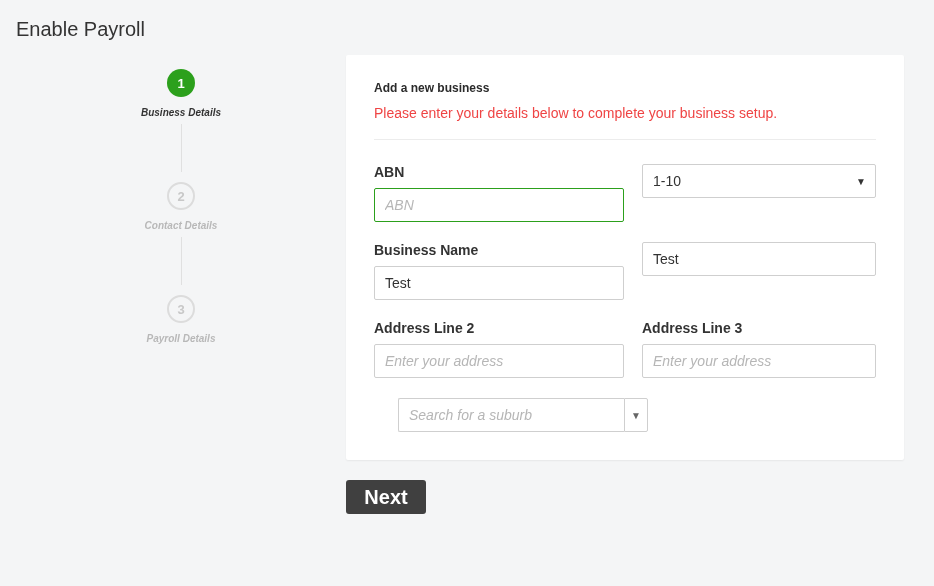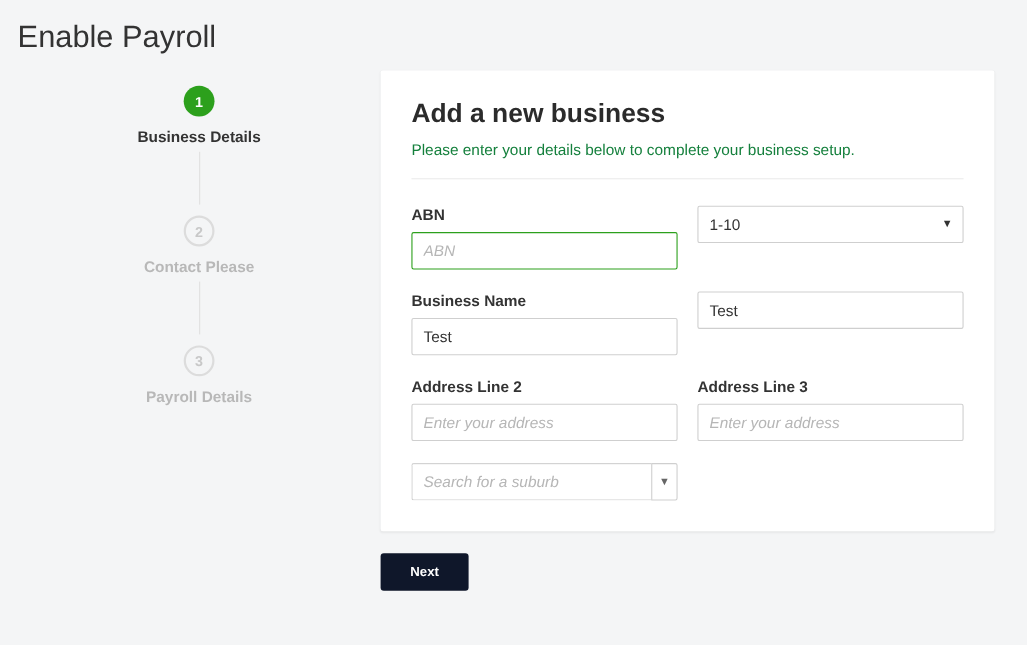--- a/index.html
+++ b/index.html
@@ -8,21 +8,21 @@
       padding: 0;
     }
     body {
       font-family: -apple-system, BlinkMacSystemFont, "Segoe UI", Helvetica, Arial, sans-serif;
       background: #f4f5f6;
       width: 934px;
       height: 586px;
       overflow: hidden;
     }
     .page-title {
-      font-size: 28px;
+      font-size: 20px;
       font-weight: 400;
       color: #333;
       padding: 18px 16px 14px 16px;
     }
     .content-area {
       display: flex;
       padding: 0 16px;
       gap: 0;
     }
     .sidebar {
@@ -50,49 +50,50 @@
       background: #2ca01c;
       color: #fff;
       border: none;
     }
     .step-circle.inactive {
       background: transparent;
       color: #c8c8c8;
       border: 2px solid #dcdcdc;
     }
     .step-label {
-      font-size: 14px;
+      font-size: 10px;
       font-weight: 600;
       text-align: center;
       margin-bottom: 6px;
+      font-style: italic;
     }
     .step-label.active { color: #333; }
     .step-label.inactive { color: #b8b8b8; }
     .step-line {
       width: 1px;
       height: 48px;
       background: #e0e0e0;
       margin-bottom: 10px;
     }
     .main-card {
       background: #fff;
       width: 558px;
       border-radius: 2px;
       box-shadow: 0 1px 2px rgba(0,0,0,0.06);
       padding: 26px 28px 28px 28px;
     }
     .card-title {
-      font-size: 24px;
+      font-size: 12px;
       font-weight: 600;
       color: #2b2b2b;
       margin-bottom: 10px;
     }
     .card-subtitle {
       font-size: 14px;
-      color: #15803d;
+      color: #ef4444;
       margin-bottom: 18px;
     }
     .divider {
       border: none;
       border-top: 1px solid #ececec;
       margin-bottom: 24px;
     }
     .form-grid {
       display: grid;
       grid-template-columns: 1fr 1fr;
@@ -137,20 +138,21 @@
       top: 50%;
       transform: translateY(-50%);
       pointer-events: none;
       font-size: 10px;
       color: #333;
     }
     .combo-wrapper {
       position: relative;
       display: flex;
       width: 100%;
+      margin-left: 24px;
     }
     .combo-input {
       flex: 1;
       height: 34px;
       border: 1px solid #cfcfcf;
       border-right: none;
       border-radius: 2px 0 0 2px;
       padding: 0 10px;
       font-size: 14px;
       font-family: inherit;
@@ -170,25 +172,25 @@
       justify-content: center;
       font-size: 10px;
       color: #666;
       cursor: pointer;
     }
     .suburb-field { grid-column: 1 / 2; }
     .footer {
       padding: 20px 0 0 346px;
     }
     .next-btn {
-      background: #0f172a;
+      background: #404040;
       color: #fff;
       border: none;
       border-radius: 3px;
-      font-size: 12px;
+      font-size: 20px;
       font-weight: 600;
       width: 80px;
       height: 34px;
       cursor: pointer;
     }
   </style>
 </head>
 <body>
 
 <div class="page-title">Enable Payroll</div>
@@ -196,21 +198,21 @@
 <div class="content-area">
 
   <div class="sidebar">
     <div class="step">
       <div class="step-circle active">1</div>
       <div class="step-label active">Business Details</div>
       <div class="step-line"></div>
     </div>
     <div class="step">
       <div class="step-circle inactive">2</div>
-      <div class="step-label inactive">Contact Please</div>
+      <div class="step-label inactive">Contact Details</div>
       <div class="step-line"></div>
     </div>
     <div class="step">
       <div class="step-circle inactive">3</div>
       <div class="step-label inactive">Payroll Details</div>
     </div>
   </div>
 
   <div class="main-card">
     <h2 class="card-title">Add a new business</h2>

